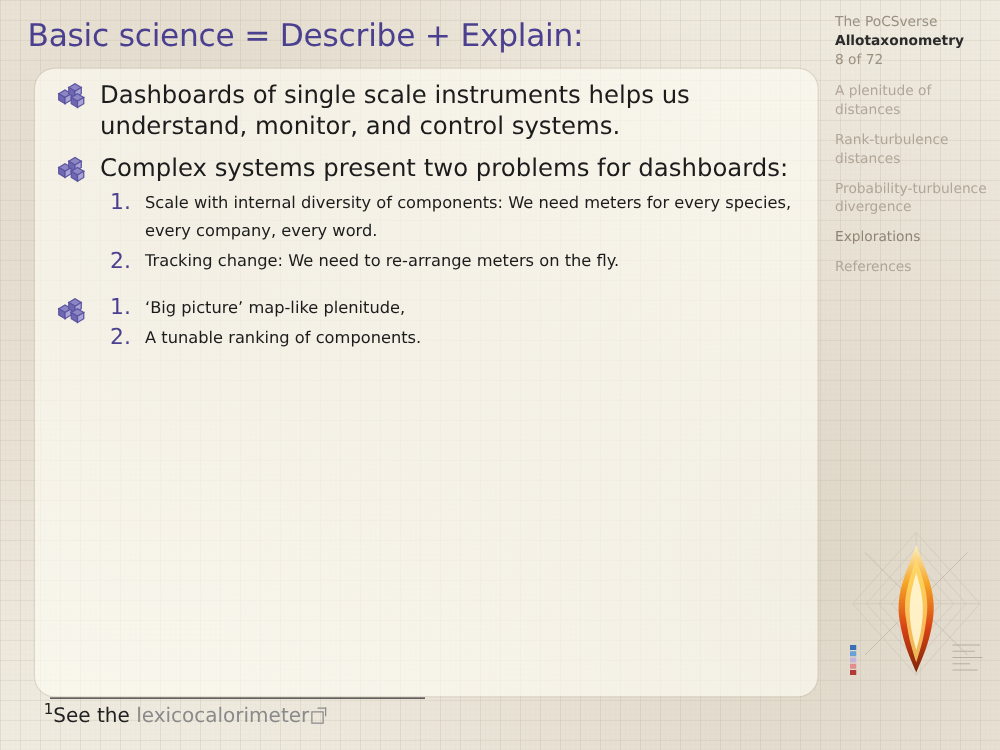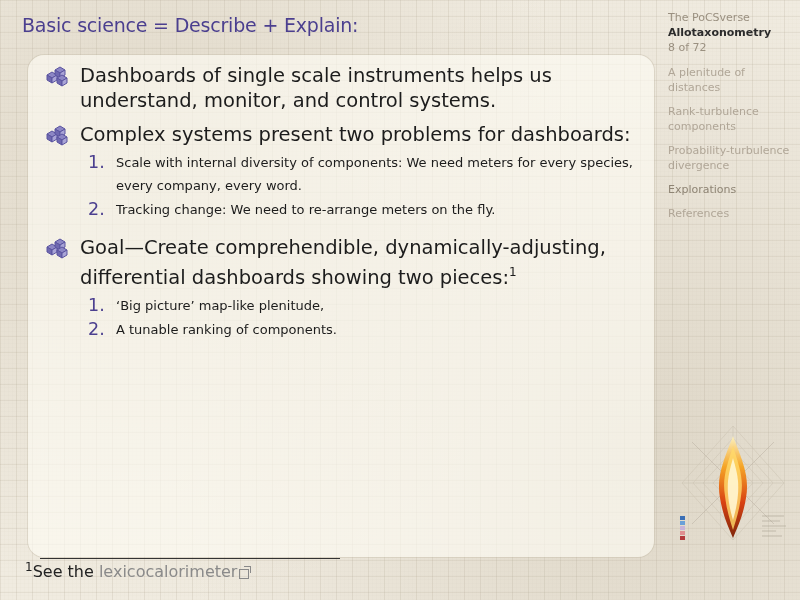--- a/index.html
+++ b/index.html
@@ -35,21 +35,21 @@
       repeating-linear-gradient(0deg, rgba(160,150,130,.07) 0px, rgba(160,150,130,.07) 1px, transparent 1px, transparent 4px),
       repeating-linear-gradient(90deg, rgba(160,150,130,.07) 0px, rgba(160,150,130,.07) 1px, transparent 1px, transparent 4px);
   }
 
   
   #title {
     position: absolute;
     left: 22px;
     top: 14px;
     width: 630px;
-    font-size: 19px;
+    font-size: 25px;
     color: #4b3f8f;
     font-family: "DejaVu Sans", sans-serif;
     letter-spacing: -0.2px;
   }
 
   
   #content {
     position: absolute;
     left: 28px;
     top: 55px;
@@ -106,21 +106,21 @@
     left: 8px;
     top: 0;
     color: #4b3f8f;
     font-size: 17.5px;
   }
   .sup { font-size: 12px; vertical-align: super; }
 
   
   #footnote {
     position: absolute;
-    left: 25px;
+    left: 35px;
     top: 560px;
     width: 600px;
     font-size: 16px;
     color: #222;
   }
   #footrule {
     position: absolute;
     left: 40px;
     top: 558px;
     width: 300px;
@@ -256,23 +256,20 @@
               <path d="M13 9 L13 14 L8 17 L8 12 Z" fill="#a9a4d6"></path>
               <path d="M11 4 L16 1 L21 4 L16 7 Z"></path>
               <path d="M11 4 L11 9 L16 12 L16 7 Z" fill="#6f68b0"></path>
               <path d="M21 4 L21 9 L16 12 L16 7 Z" fill="#a9a4d6"></path>
               <path d="M13 12 L18 9 L23 12 L18 15 Z"></path>
               <path d="M13 12 L13 17 L18 20 L18 15 Z" fill="#6f68b0"></path>
               <path d="M23 12 L23 17 L18 20 L18 15 Z" fill="#a9a4d6"></path>
             </g>
           </svg>
         </span>
-        <span class="btxt">
-          <span>Goal—Create comprehendible, dynamically-adjusting, differential dashboards showing two pieces:</span><span class="sup">1</span>
-        </span>
         <ol class="sub">
           <li>‘Big picture’ map-like plenitude,</li>
           <li>A tunable ranking of components.</li>
         </ol>
       </li>
 
     </ul>
   </div>
 
   <div id="footrule"></div>
@@ -293,21 +290,21 @@
     
   </div>
 
   <div id="sidebar">
     <div id="brand">
       <div class="b1">The PoCSverse</div>
       <div class="b2">Allotaxonometry</div>
       <div class="b3">8 of 72</div>
     </div>
     <div class="navitem">A plenitude of distances</div>
-    <div class="navitem">Rank-turbulence components</div>
+    <div class="navitem">Rank-turbulence distances</div>
     <div class="navitem">Probability-turbulence divergence</div>
     <div class="navitem active">Explorations</div>
     <div class="navitem">References</div>
   </div>
 
   <div id="thumb">
     <svg width="122" height="135" viewBox="0 0 122 135">
       <defs>
         <linearGradient id="flame" x1="0" y1="1" x2="0" y2="0">
           <stop offset="0%" stop-color="#7a1c00"></stop>

